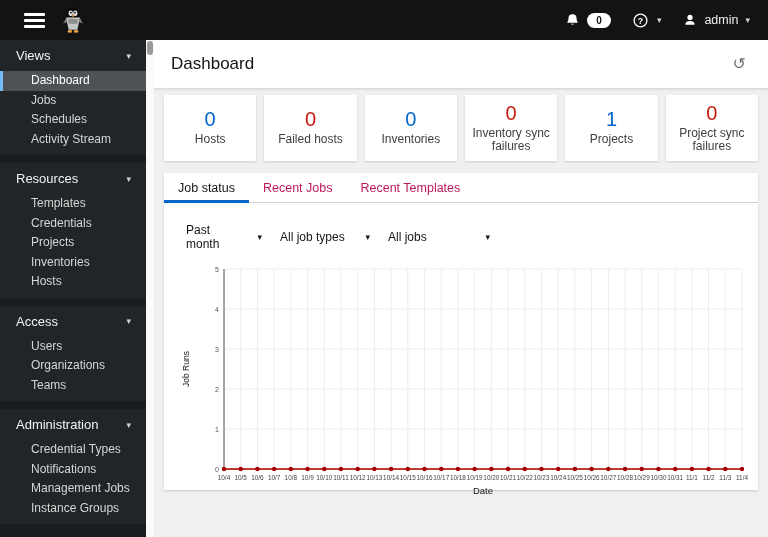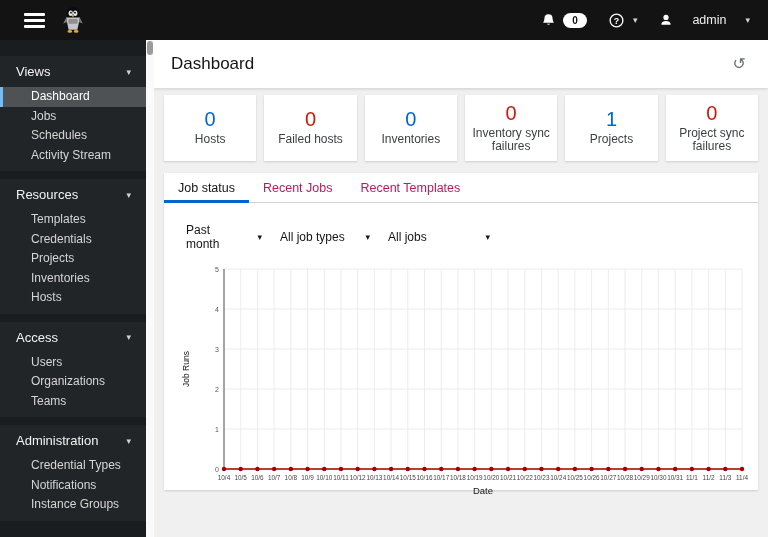--- a/index.html
+++ b/index.html
@@ -12,30 +12,30 @@
             padding: 0 18px 0 24px; flex-shrink: 0; }
   .hamburger { width: 21px; height: 15px; display: flex; flex-direction: column;
                justify-content: space-between; background: none; border: none; cursor: pointer; }
   .hamburger span { display: block; height: 3px; background: #fff; border-radius: 1px; }
   .logo { margin-left: 14px; display: flex; align-items: center; }
   .topbar-right { margin-left: auto; display: flex; align-items: center; gap: 22px; color: #fff; }
   .notif { display: flex; align-items: center; gap: 7px; cursor: pointer; }
   .badge { background: #ffffff; color: #151515; border-radius: 9px; font-size: 10px;
            font-weight: bold; padding: 2px 9px; line-height: 11px; }
   .help { display: flex; align-items: center; gap: 9px; cursor: pointer; }
-  .user { display: flex; align-items: center; gap: 19px; cursor: pointer; font-size: 12.5px; color: #eee; }
+  .user { display: flex; align-items: center; gap: 7px; cursor: pointer; font-size: 12.5px; color: #eee; }
   .caret { font-size: 9px; color: #d2d2d2; }
 
   
   .shell { display: flex; flex: 1; overflow: hidden; }
 
   
   .sidebar { width: 146px; background: #1a1d20; flex-shrink: 0; overflow: hidden; }
   .nav-group { background: #222528; margin-top: 8px; padding-bottom: 6px; }
-  .nav-group:first-child { margin-top: 16px; }
+  .nav-group:first-child { margin-top: 0; }
   .nav-group-header { display: flex; justify-content: space-between; align-items: center;
                       padding: 8px 15px 8px 16px; color: #f2f2f2; font-size: 13px; cursor: pointer; }
   .nav-item { padding: 3px 8px 3px 31px; font-size: 12px; line-height: 13.5px;
               color: #d5d5d5; cursor: pointer; }
   .nav-item.active { background: #4f5255; border-left: 3px solid #73bcf7;
                      padding-left: 28px; color: #fff; }
   .sb-scroll { width: 8px; background: #fafafa; position: relative; flex-shrink: 0; cursor: pointer; }
   .sb-thumb { position: absolute; top: 1px; left: 1px; width: 6px; height: 14px;
               background: #9a9a9a; border-radius: 3px; }
 
@@ -184,20 +184,23 @@
         <div class="nav-group">
           <div class="nav-group-header">
        <span>Administration</span>
        <span class="caret">▾</span>
      </div>
           <div class="nav-item">
          <span>Credential Types</span>
        </div>
           <div class="nav-item">
          <span>Notifications</span>
+       </div>
+          <div class="nav-item">
+         <span>Management Jobs</span>
        </div>
           <div class="nav-item">
          <span>Instance Groups</span>
        </div>
         </div>
       </nav>
     <div class="sb-scroll">
       <div class="sb-thumb"></div>
     </div>
 

